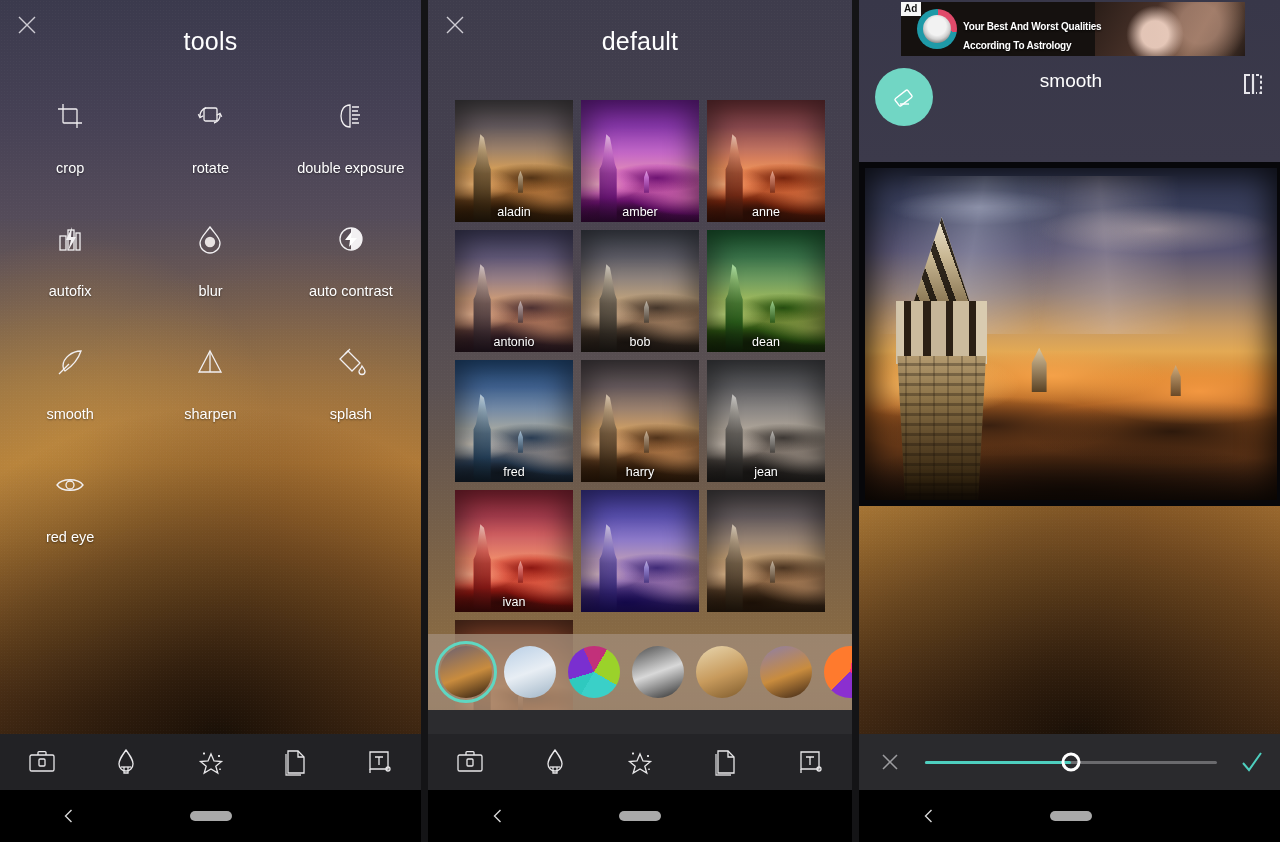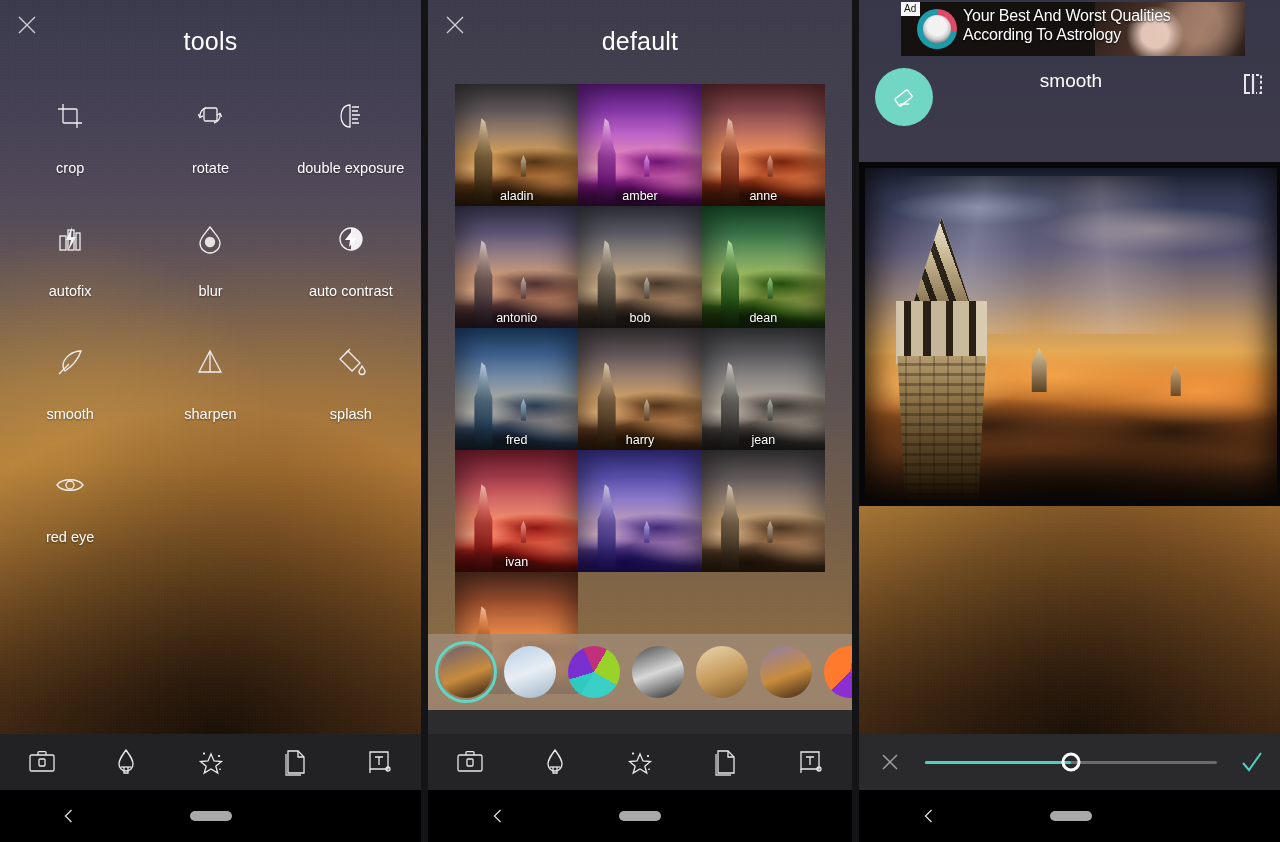--- a/index.html
+++ b/index.html
@@ -144,24 +144,24 @@
     width: 42px; height: 10px; border-radius: 6px;
     background: #a9a9a9;
   }
 
   
   .p2-bg { position: absolute; inset: 0; background:
      linear-gradient(180deg,#3e3c4c 0%,#46414f 22%,#5b5152 46%,#7b6247 66%,#8d6d42 80%,#6d4f2c 92%,#4b351d 100%); }
   .p2-head { position: relative; height: 80px; }
   .filter-grid {
     position: absolute;
-    left: 27px; top: 84px; width: 370px;
+    left: 27px; top: 100px; width: 370px;
     display: grid;
     grid-template-columns: repeat(3, 1fr);
-    gap: 0px;
+    gap: 8px;
   }
   .filt-cell {
     position: relative;
     height: 122px;
     overflow: hidden;
   }
   .filt-name {
     position: absolute; left: 0; right: 0; bottom: 3px;
     text-align: center;
     color: #fff;
@@ -242,43 +242,43 @@
     position: absolute; left: 42px; top: 2px;
     width: 344px; height: 54px;
     background: #15110f;
     overflow: hidden;
   }
   .ad-label {
     position: absolute; left: 0; top: 0;
     background: #f7f7f7; color: #111;
     font-size: 10px; line-height: 12px;
     padding: 1px 4px 1px 3px;
-    font-weight: 400;
+    font-weight: 700;
     z-index: 5;
   }
   .ad-photo {
     position: absolute; right: 0; top: 0; width: 150px; height: 54px;
     background:
       radial-gradient(circle at 40% 60%, rgba(235,205,190,.95) 0 14%, rgba(0,0,0,0) 30%),
       radial-gradient(circle at 70% 40%, rgba(190,150,130,.6) 0 18%, rgba(0,0,0,0) 42%),
       linear-gradient(120deg,#2a1d18 0%,#4a332a 40%,#7a5a48 68%,#241a16 100%);
   }
   .ad-logo {
     position: absolute; left: 16px; top: 7px;
     width: 40px; height: 40px; border-radius: 50%;
     background: conic-gradient(from 200deg, #1e9aa8 0 45%, #e04a6a 45% 72%, #1e9aa8 72% 100%);
   }
   .ad-logo::after {
     content: ""; position: absolute; inset: 6px;
     border-radius: 50%;
     background: radial-gradient(circle at 50% 40%, #f2f2f2 0 42%, #cfcfcf 60%, #2b2b2b 100%);
   }
   .ad-text {
-    position: absolute; left: 62px; top: 4px;
-    color: #fff; font-weight: 400; font-size: 16px;
+    position: absolute; left: 62px; top: 15px;
+    color: #fff; font-weight: 700; font-size: 10px;
     line-height: 19px; letter-spacing: -.2px;
     text-shadow: 0 1px 2px rgba(0,0,0,.8);
     z-index: 4;
     font-family: "Liberation Sans", sans-serif;
   }
   .eraser-btn {
     position: absolute; left: 16px; top: 12px;
     width: 58px; height: 58px; border-radius: 50%;
     background: #71d6c4;
     display: flex; align-items: center; justify-content: center;

